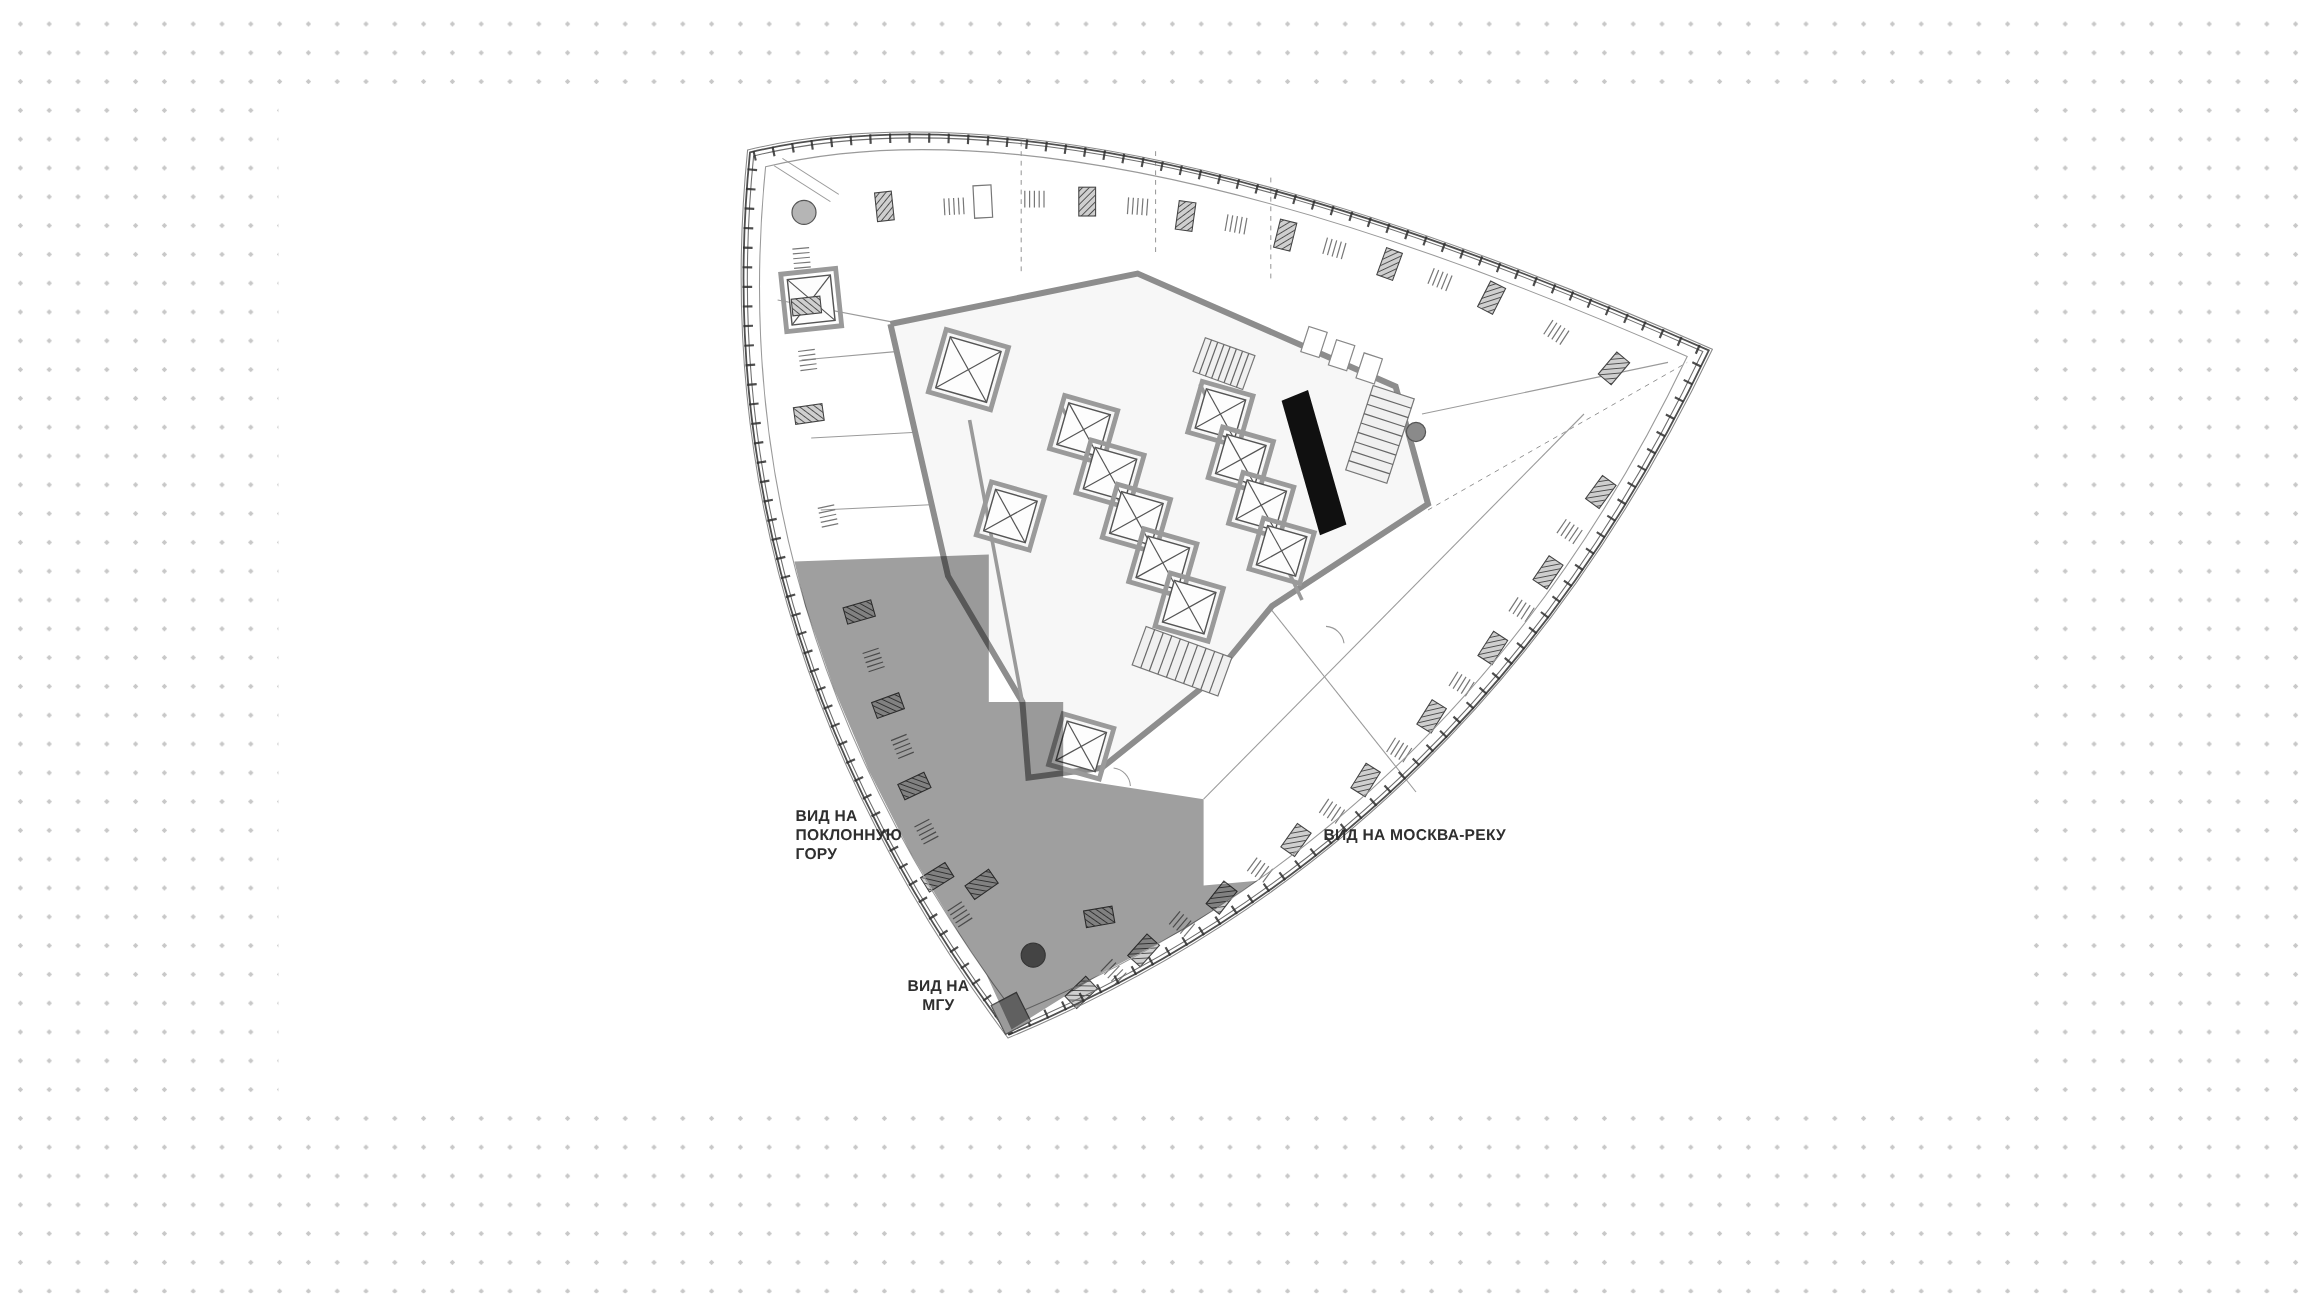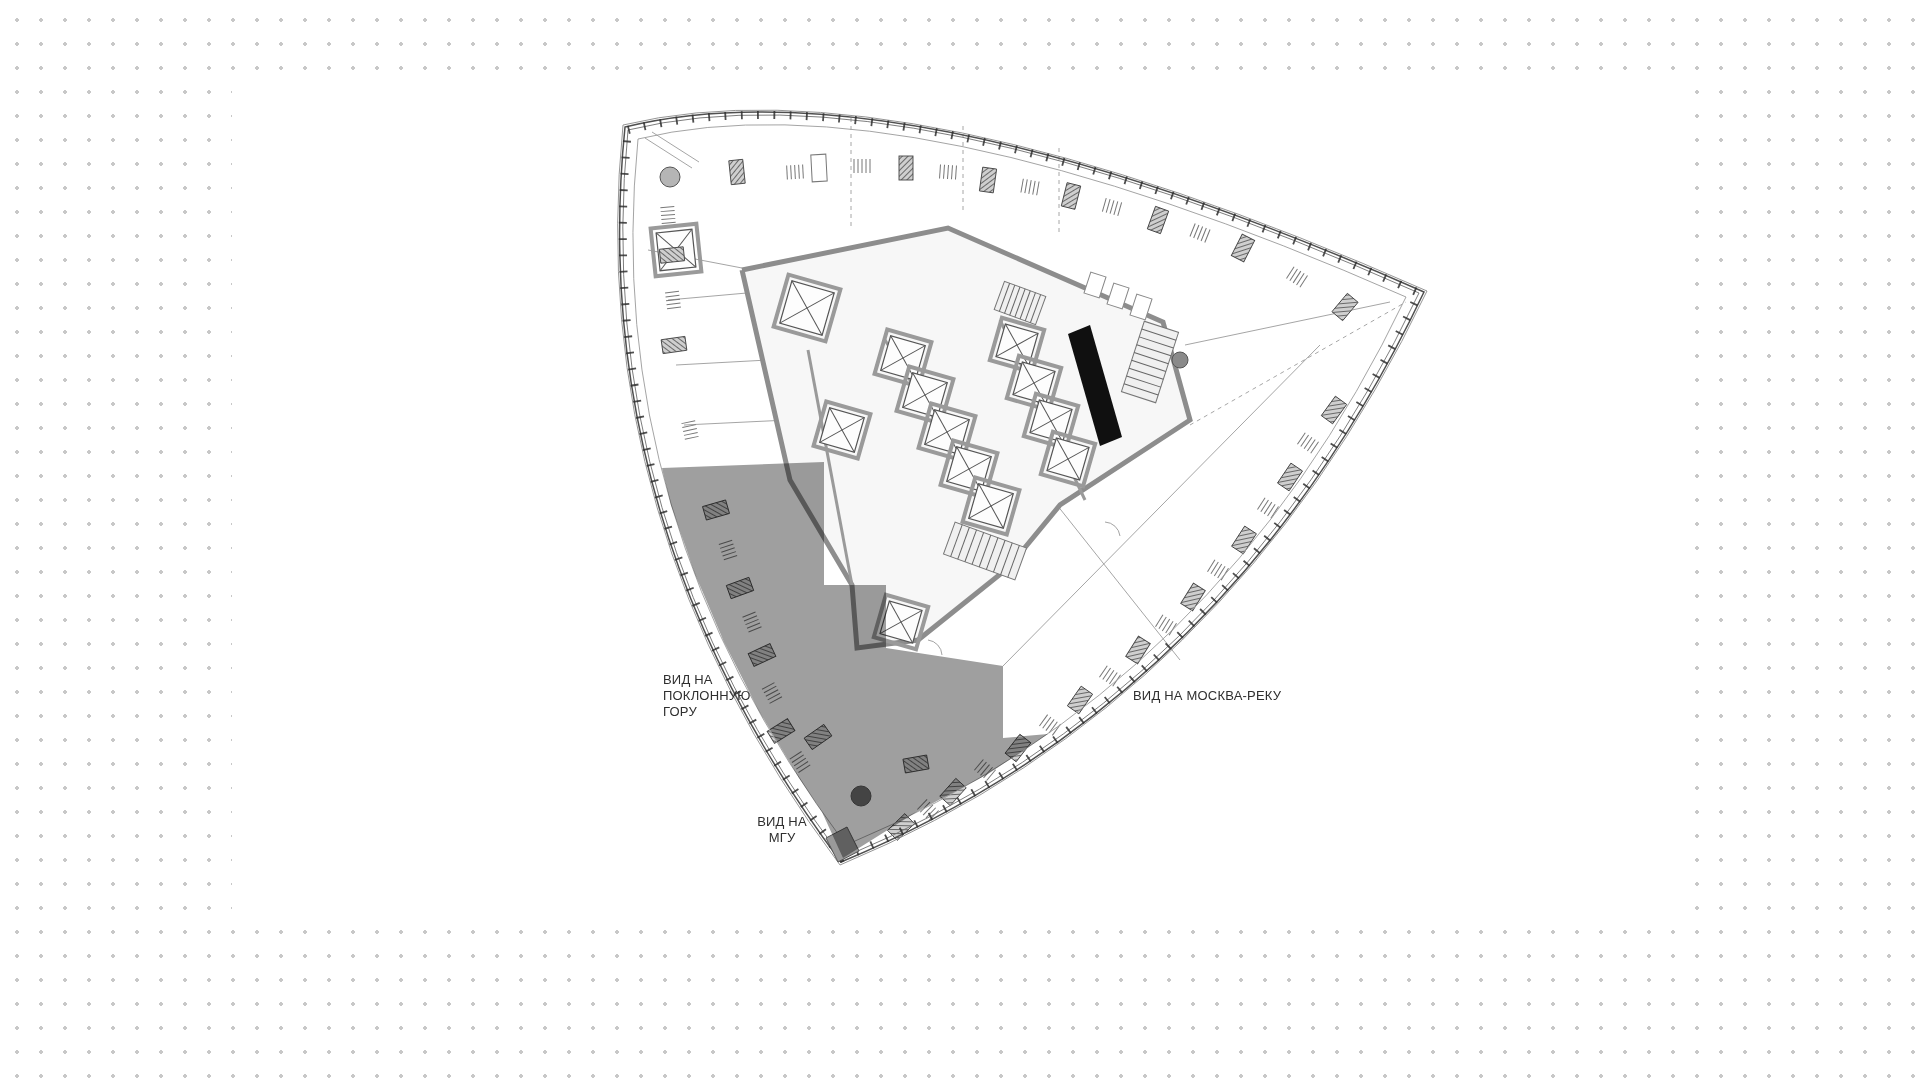--- a/index.html
+++ b/index.html
@@ -14,21 +14,21 @@
     background-size:24px 24px;
     background-position:5px 8px;
   }
   .sheet{
     position:absolute;left:232px;top:70px;width:1460px;height:843px;
     background:var(--sheet-color,#ffffff);
   }
   .plan-svg{position:absolute;left:0;top:0;}
   .label{
     position:absolute;color:#2f2f2f;font-size:13px;line-height:16px;
-    letter-spacing:0.2px;font-weight:400;white-space:nowrap;
+    letter-spacing:0.2px;font-weight:700;white-space:nowrap;
   }
   .label span{display:block;}
   .label-center{text-align:center;}
   .unit-highlight{mix-blend-mode:multiply;cursor:pointer;}
 </style>
 </head>
 <body>
 
 <div class="dot-canvas"></div>
 <div class="sheet"></div>
@@ -382,15 +382,15 @@
 
 <div class="label" style="left:663px;top:672px">
   <span>ВИД НА</span>
   <span>ПОКЛОННУЮ</span>
   <span>ГОРУ</span>
 </div>
 <div class="label label-center" style="left:740px;top:814px;width:84px">
   <span>ВИД НА</span>
   <span>МГУ</span>
 </div>
-<div class="label" style="left:1133px;top:688px">
+<div class="label" style="left:1103px;top:688px">
   <span>ВИД НА МОСКВА-РЕКУ</span>
 </div>
 
 </body></html>

